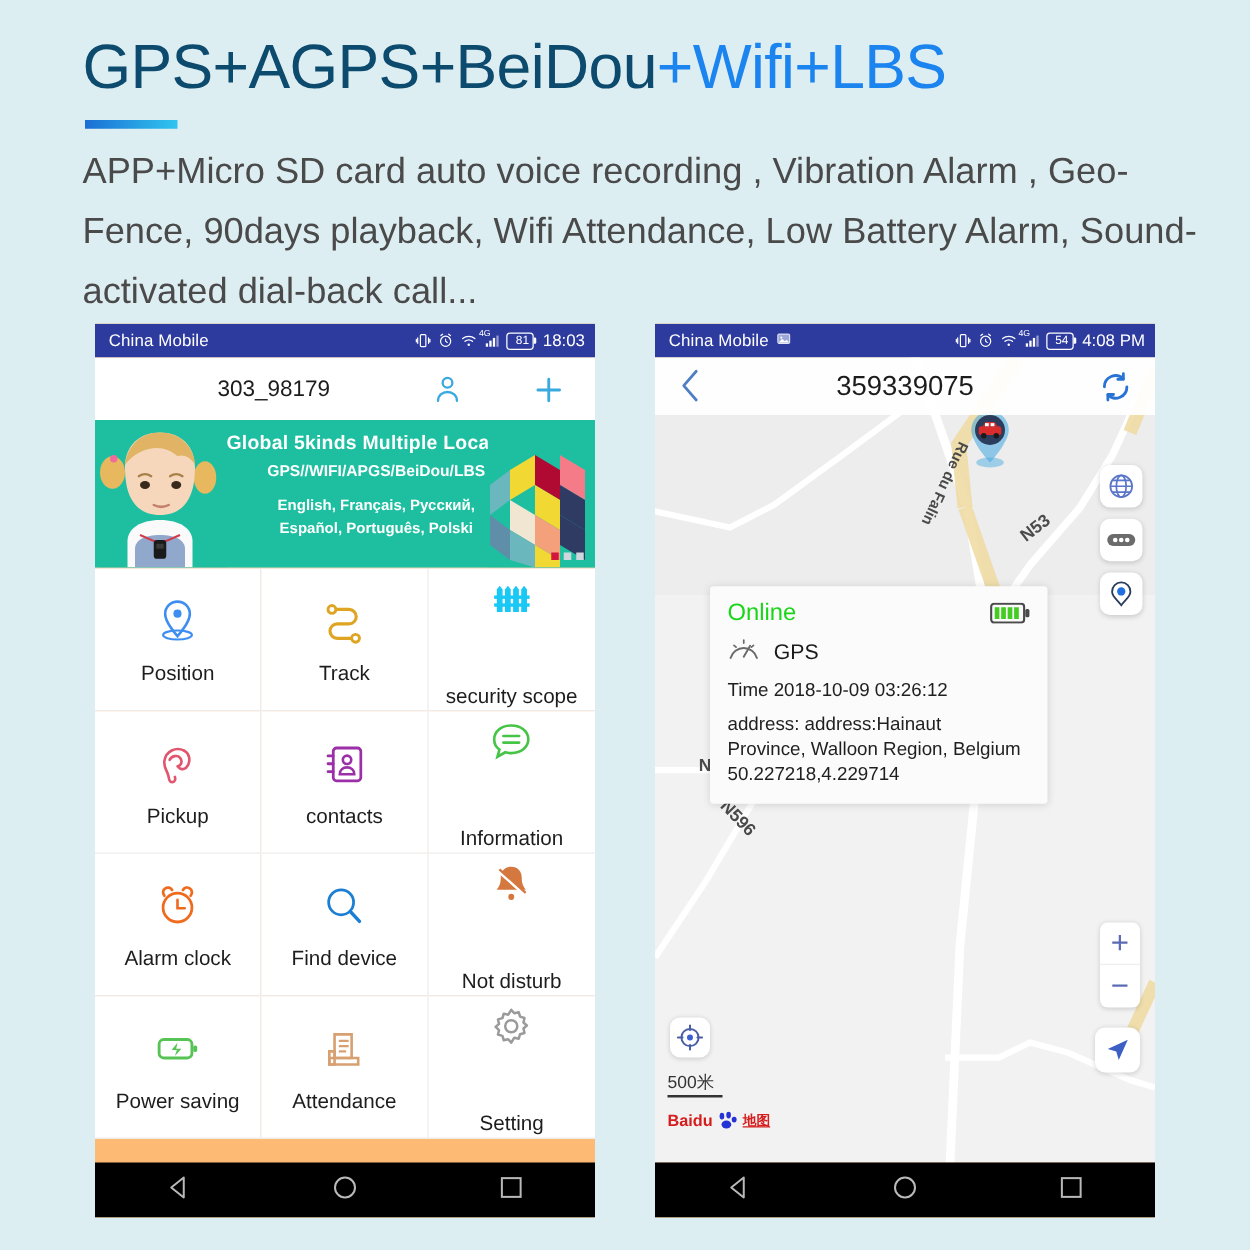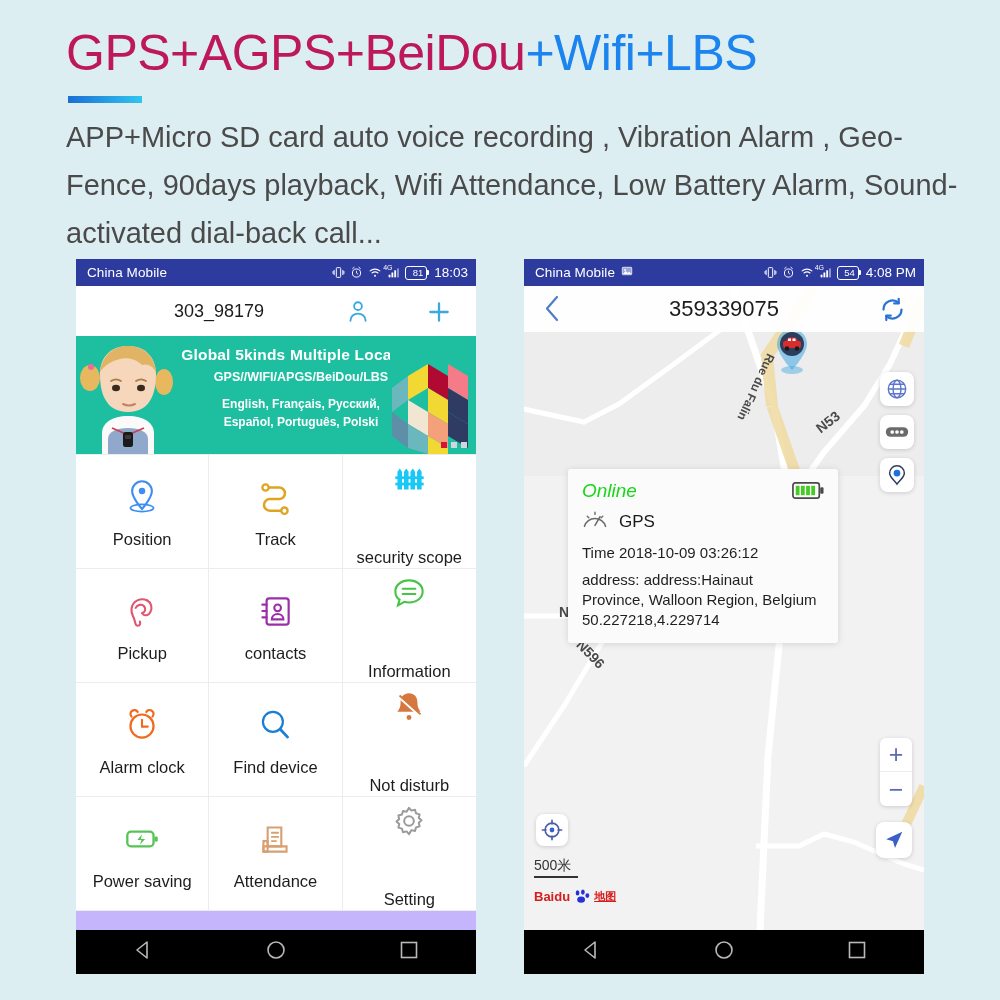--- a/index.html
+++ b/index.html
@@ -11,40 +11,40 @@
     position: relative;
   }
 
   
   .headline {
     position: absolute; left: 66px; top: 26px;
     font-size: 50px; line-height: 1.08;
     letter-spacing: -0.5px;
     white-space: nowrap;
   }
-  .headline .dark { color: #be185d; }
+  .headline .dark { color: #0c4a6e; }
   .headline .blue { color: #1b84ef; }
 
   .rule {
     position: absolute; left: 68px; top: 96px;
     width: 74px; height: 7px;
     background: linear-gradient(90deg,#1a6fd4 0%, #31c5ef 100%);
   }
 
   .subcopy {
     position: absolute; left: 66px; top: 113px;
     width: 920px;
     font-size: 29px; line-height: 1.66;
     color: #4a4a4a;
   }
 
   
   .phone {
     position: absolute;
-    background: #c4b5fd;
+    background: #fdba74;
     overflow: hidden;
   }
   .phone-left  { left: 76px;  top: 259px; width: 400px; height: 715px; }
   .phone-right { left: 524px; top: 259px; width: 400px; height: 715px; }
 
   
   .statusbar {
     height: 27px; background: #2d3a9e;
     display: flex; align-items: center;
     padding: 0 8px 0 11px;
@@ -150,21 +150,21 @@
     box-shadow: 0 1px 4px rgba(0,0,0,.16);
     display: flex; align-items: center; justify-content: center;
   }
 
   .info-card {
     position: absolute; left: 44px; top: 183px; width: 270px; z-index: 5;
     background: #fbfbfb; border-radius: 3px;
     box-shadow: 0 1px 7px rgba(0,0,0,.13);
     padding: 11px 14px 13px 14px;
   }
-  .ic-online { color: #19d619; font-size: 19px; font-weight: 500; font-style: italic; }
+  .ic-online { color: #19d619; font-size: 19px; font-weight: 500; }
   .ic-batt { position: absolute; right: 14px; top: 13px; }
   .ic-gps { display: flex; align-items: center; gap: 11px; margin-top: 6px; }
   .ic-gps span { font-size: 17px; color: #1a1a1a; }
   .ic-time { font-size: 15px; color: #1f1f1f; margin-top: 9px; }
   .ic-addr { font-size: 15px; color: #1f1f1f; margin-top: 9px; line-height: 1.34; }
 
   .zoomctl {
     position: absolute; right: 12px; top: 452px; z-index: 5;
     width: 32px; background: #fff; border-radius: 6px;
     box-shadow: 0 1px 4px rgba(0,0,0,.16);

